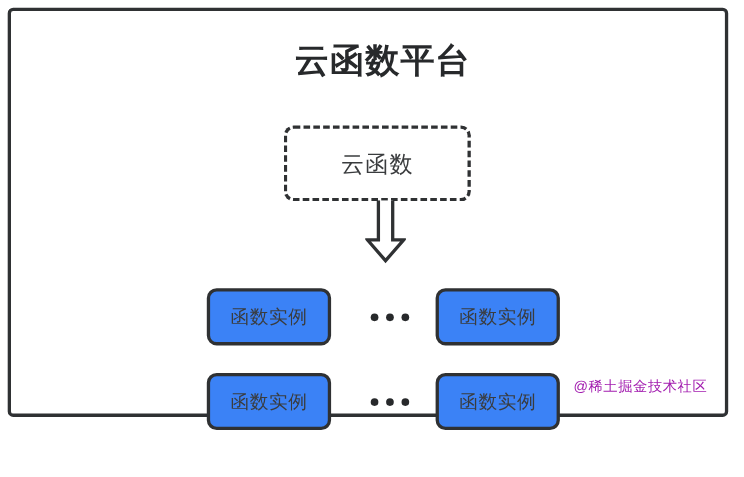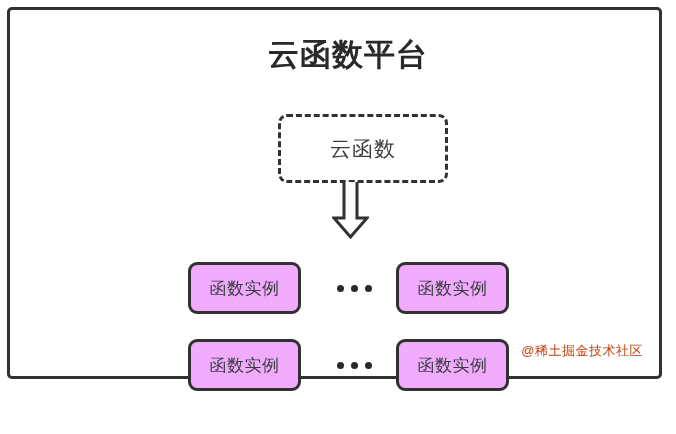--- a/index.html
+++ b/index.html
@@ -42,21 +42,21 @@
     font-weight: bold;
     color: #27292b;
     letter-spacing: 1px;
     line-height: 38px;
     white-space: nowrap;
   }
 
   
   .fn-dashed-box {
     position: absolute;
-    left: 268px;
+    left: 248px;
     top: 104px;
     width: 170px;
     height: 69px;
     border: 3px dashed #2f3133;
     border-radius: 9px;
     box-sizing: border-box;
     background: #ffffff;
     display: flex;
     align-items: center;
     justify-content: center;
@@ -88,21 +88,21 @@
   .inst-row.row-2 { top: 329px; }
 
   .inst-box {
     position: absolute;
     top: 0;
     width: 113px;
     height: 52px;
     border: 3px solid #2f3133;
     border-radius: 9px;
     box-sizing: border-box;
-    background: #f0abfc;
+    background: #3b82f6;
     display: flex;
     align-items: center;
     justify-content: center;
   }
   .inst-box.left  { left: 178px; }
   .inst-box.right { left: 386px; }
 
   .inst-label {
     font-size: 17px;
     color: #3a3c3e;
@@ -128,21 +128,21 @@
     border-radius: 50%;
     background: #27292b;
   }
 
   
   .watermark {
     position: absolute;
     right: 16px;
     bottom: 16px;
     font-size: 13px;
-    color: #c2410c;
+    color: #a21caf;
     letter-spacing: 0.5px;
     white-space: nowrap;
   }
 </style>
 </head>
 <body>
 
 <div id="canvas">
 
   <div class="platform-frame">

